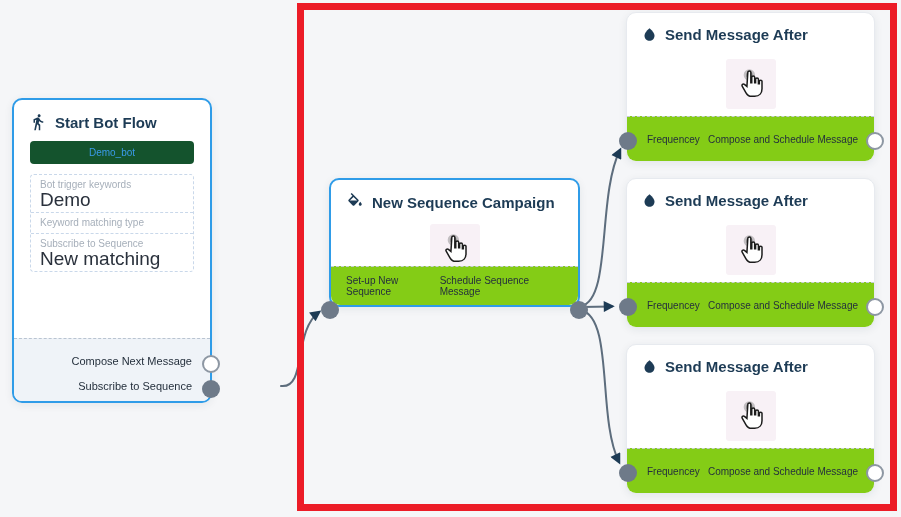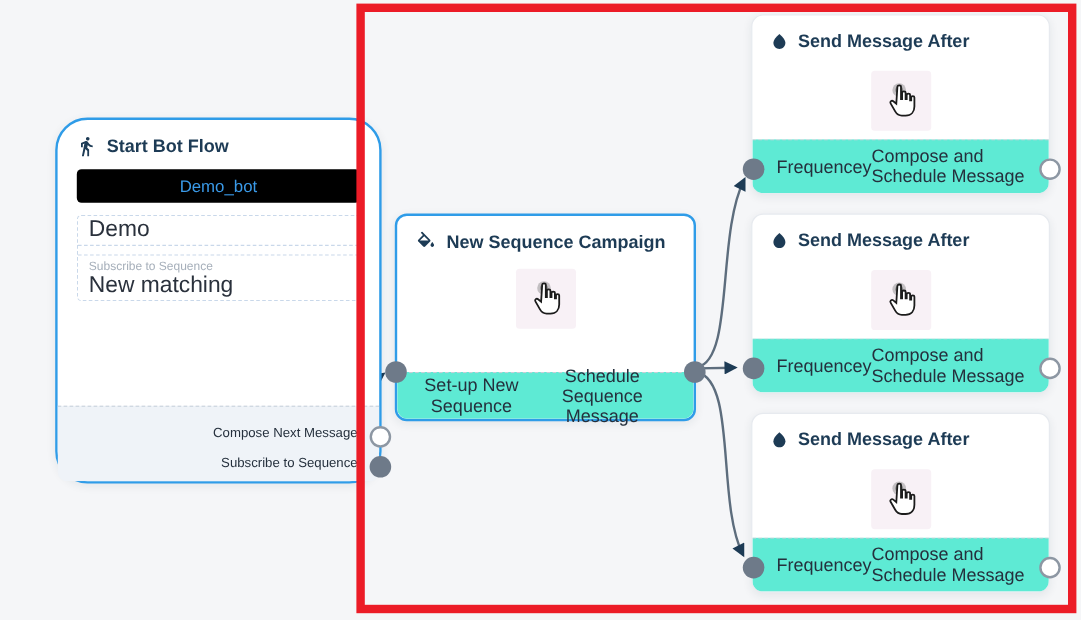--- a/index.html
+++ b/index.html
@@ -18,43 +18,43 @@
   .node-header{
     display:flex;align-items:center;gap:8px;
     padding:13px 15px 6px 15px;
     font-size:15px;font-weight:bold;color:#1d3b55;
   }
   .hicon{display:inline-flex;width:18px;height:18px;flex:0 0 auto;}
   .hicon svg{width:100%;height:100%;}
 
   
   .bot-btn{
-    margin:4px 16px 10px 16px;background:#000000;color:#3a9ae8;
-    text-align:center;font-size:14px;padding:6px 4px;border-radius:4px;cursor:pointer;
+    margin:4px 16px 10px 16px;background:#14532d;color:#3a9ae8;
+    text-align:center;font-size:10px;padding:6px 4px;border-radius:4px;cursor:pointer;
   }
   .fields{
     margin:0 16px;border:1px dashed #c9d8ea;border-radius:4px;background:#fff;
   }
   .field{padding:3px 9px 4px 9px;border-bottom:1px dashed #c9d8ea;}
   .field:last-child{border-bottom:none;}
   .field .lbl{font-size:10px;color:#a6afba;line-height:13px;}
   .field .val{font-size:19px;color:#2a313c;line-height:17px;}
 
   .start-footer{
     position:absolute;left:0;right:0;bottom:0;height:62px;
     background:#eff3f8;border-top:1px dashed #b9c4d1;border-radius:0 0 8px 8px;
   }
   .out-row{position:absolute;right:18px;font-size:11px;color:#25303d;}
 
   
   .node-footer{
     position:absolute;left:0;right:0;bottom:0;
-    background:#5eead4;border-top:1px dashed #c7cdd6;border-radius:0 0 9px 9px;
+    background:#84cc16;border-top:1px dashed #c7cdd6;border-radius:0 0 9px 9px;
     display:flex;align-items:center;justify-content:space-between;
-    font-size:15px;color:#25303d;
+    font-size:10px;color:#25303d;
   }
   .campaign .node-footer{height:38px;padding:0 14px 0 15px;}
   .send .node-footer{height:44px;padding:0 16px 0 20px;}
 
   
   .port{position:absolute;width:18px;height:18px;border-radius:50%;z-index:3;box-sizing:border-box;}
   .port.filled{background:#6e7a89;}
   .port.empty{background:#ffffff;border:2.5px solid #8d97a3;}
 
   
@@ -83,50 +83,52 @@
       </marker>
     </defs>
     <g fill="none" stroke="#5d6d7d" stroke-width="2" stroke-linecap="round">
       <path d="M 281 386 C 307 389, 293 331, 319 312" marker-end="url(#arrow)"></path>
       <path d="M 581 306 C 612 300, 597 196, 620 150" marker-end="url(#arrow)"></path>
       <path d="M 581 307 L 612 306.4" marker-end="url(#arrow)"></path>
       <path d="M 581 310 C 614 318, 597 418, 619 462" marker-end="url(#arrow)"></path>
     </g>
   </svg>
 
-  <div class="node blue" style="left:46px;top:98px;width:272px;height:305px;border-radius:27px;">
+  <div class="node blue" style="left:12px;top:98px;width:200px;height:305px;">
     <div class="node-header">
       <span class="hicon">
         <svg viewBox="0 0 24 24" fill="#1d3b55">
             <path d="M13.5 5.5c1.1 0 2-.9 2-2s-.9-2-2-2-2 .9-2 2 .9 2 2 2zM9.8 8.9 7 23h2.1l1.8-8 2.1 2v6h2v-7.5l-2.1-2 .6-3C14.8 12 16.8 13 19 13v-2c-1.9 0-3.5-1-4.3-2.4l-1-1.6c-.4-.6-1-1-1.7-1-.3 0-.5.1-.8.1L6 8.3V13h2V9.6l1.8-.7"></path>
           </svg>
       </span>
       <span>Start Bot Flow</span>
     </div>
     <div class="bot-btn">Demo_bot</div>
     <div class="fields">
       <div class="field">
+        <div class="lbl">Bot trigger keywords</div>
         <div class="val">Demo</div>
       </div>
       <div class="field">
+        <div class="lbl">Keyword matching type</div>
       </div>
       <div class="field">
         <div class="lbl">Subscribe to Sequence</div>
         <div class="val">New matching</div>
       </div>
     </div>
     <div class="start-footer">
       <div class="out-row" style="top:16px;">Compose Next Message</div>
       <div class="out-row" style="top:41px;">Subscribe to Sequence</div>
     </div>
     <div class="port empty" style="right:-10px;top:255px;"></div>
     <div class="port filled" style="right:-10px;top:280px;"></div>
   </div>
 
-  <div class="node blue campaign" style="left:329px;top:178px;width:251px;height:173px;text-align:center;">
+  <div class="node blue campaign" style="left:329px;top:178px;width:251px;height:129px;">
     <div class="node-header">
       <span class="hicon">
         <svg viewBox="0 0 24 24" fill="#1d3b55">
             <path d="M16.56 8.94 7.62 0 6.21 1.41l2.38 2.38-5.15 5.15c-.59.58-.59 1.53 0 2.12l5.5 5.5c.29.29.68.44 1.06.44s.77-.15 1.06-.44l5.5-5.5c.59-.59.59-1.54 0-2.12zM5.21 10 10 5.21 14.79 10H5.21zM19 11.5s-2 2.17-2 3.5c0 1.1.9 2 2 2s2-.9 2-2c0-1.33-2-3.5-2-3.5z"></path>
           </svg>
       </span>
       <span>New Sequence Campaign</span>
     </div>
     <div class="cursor-box" style="top:44px;">
       <svg viewBox="0 0 24 24">

